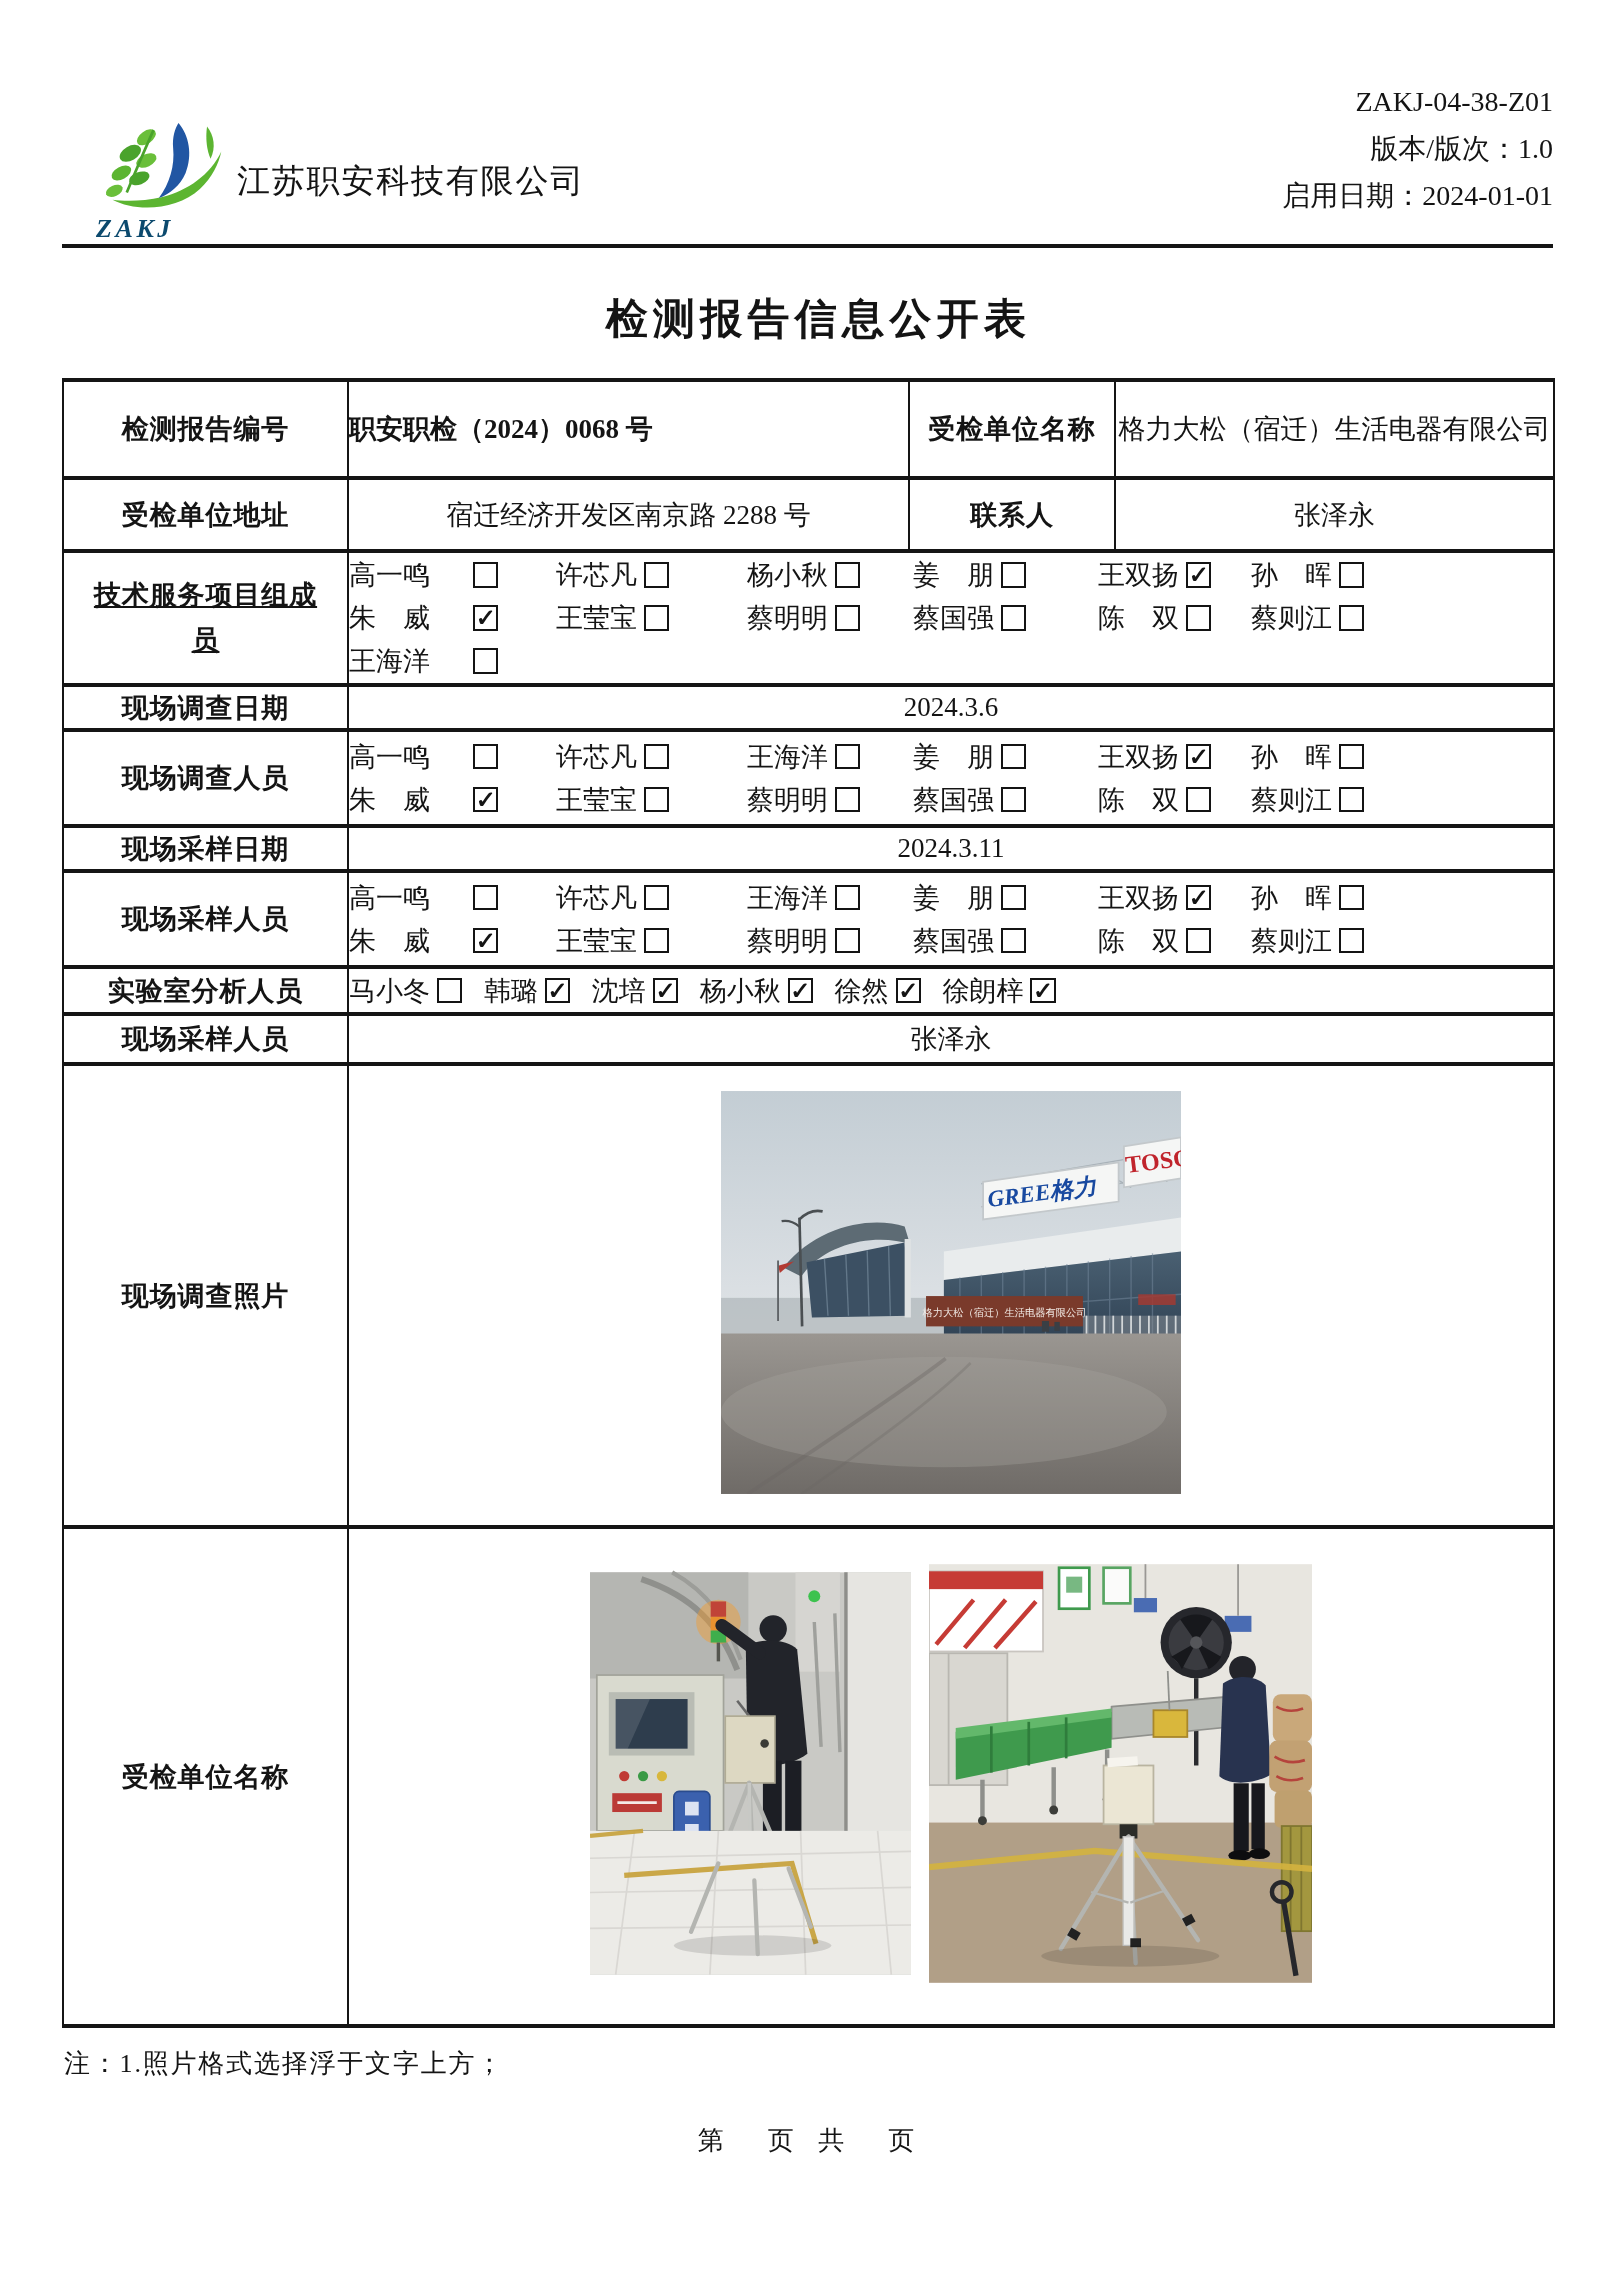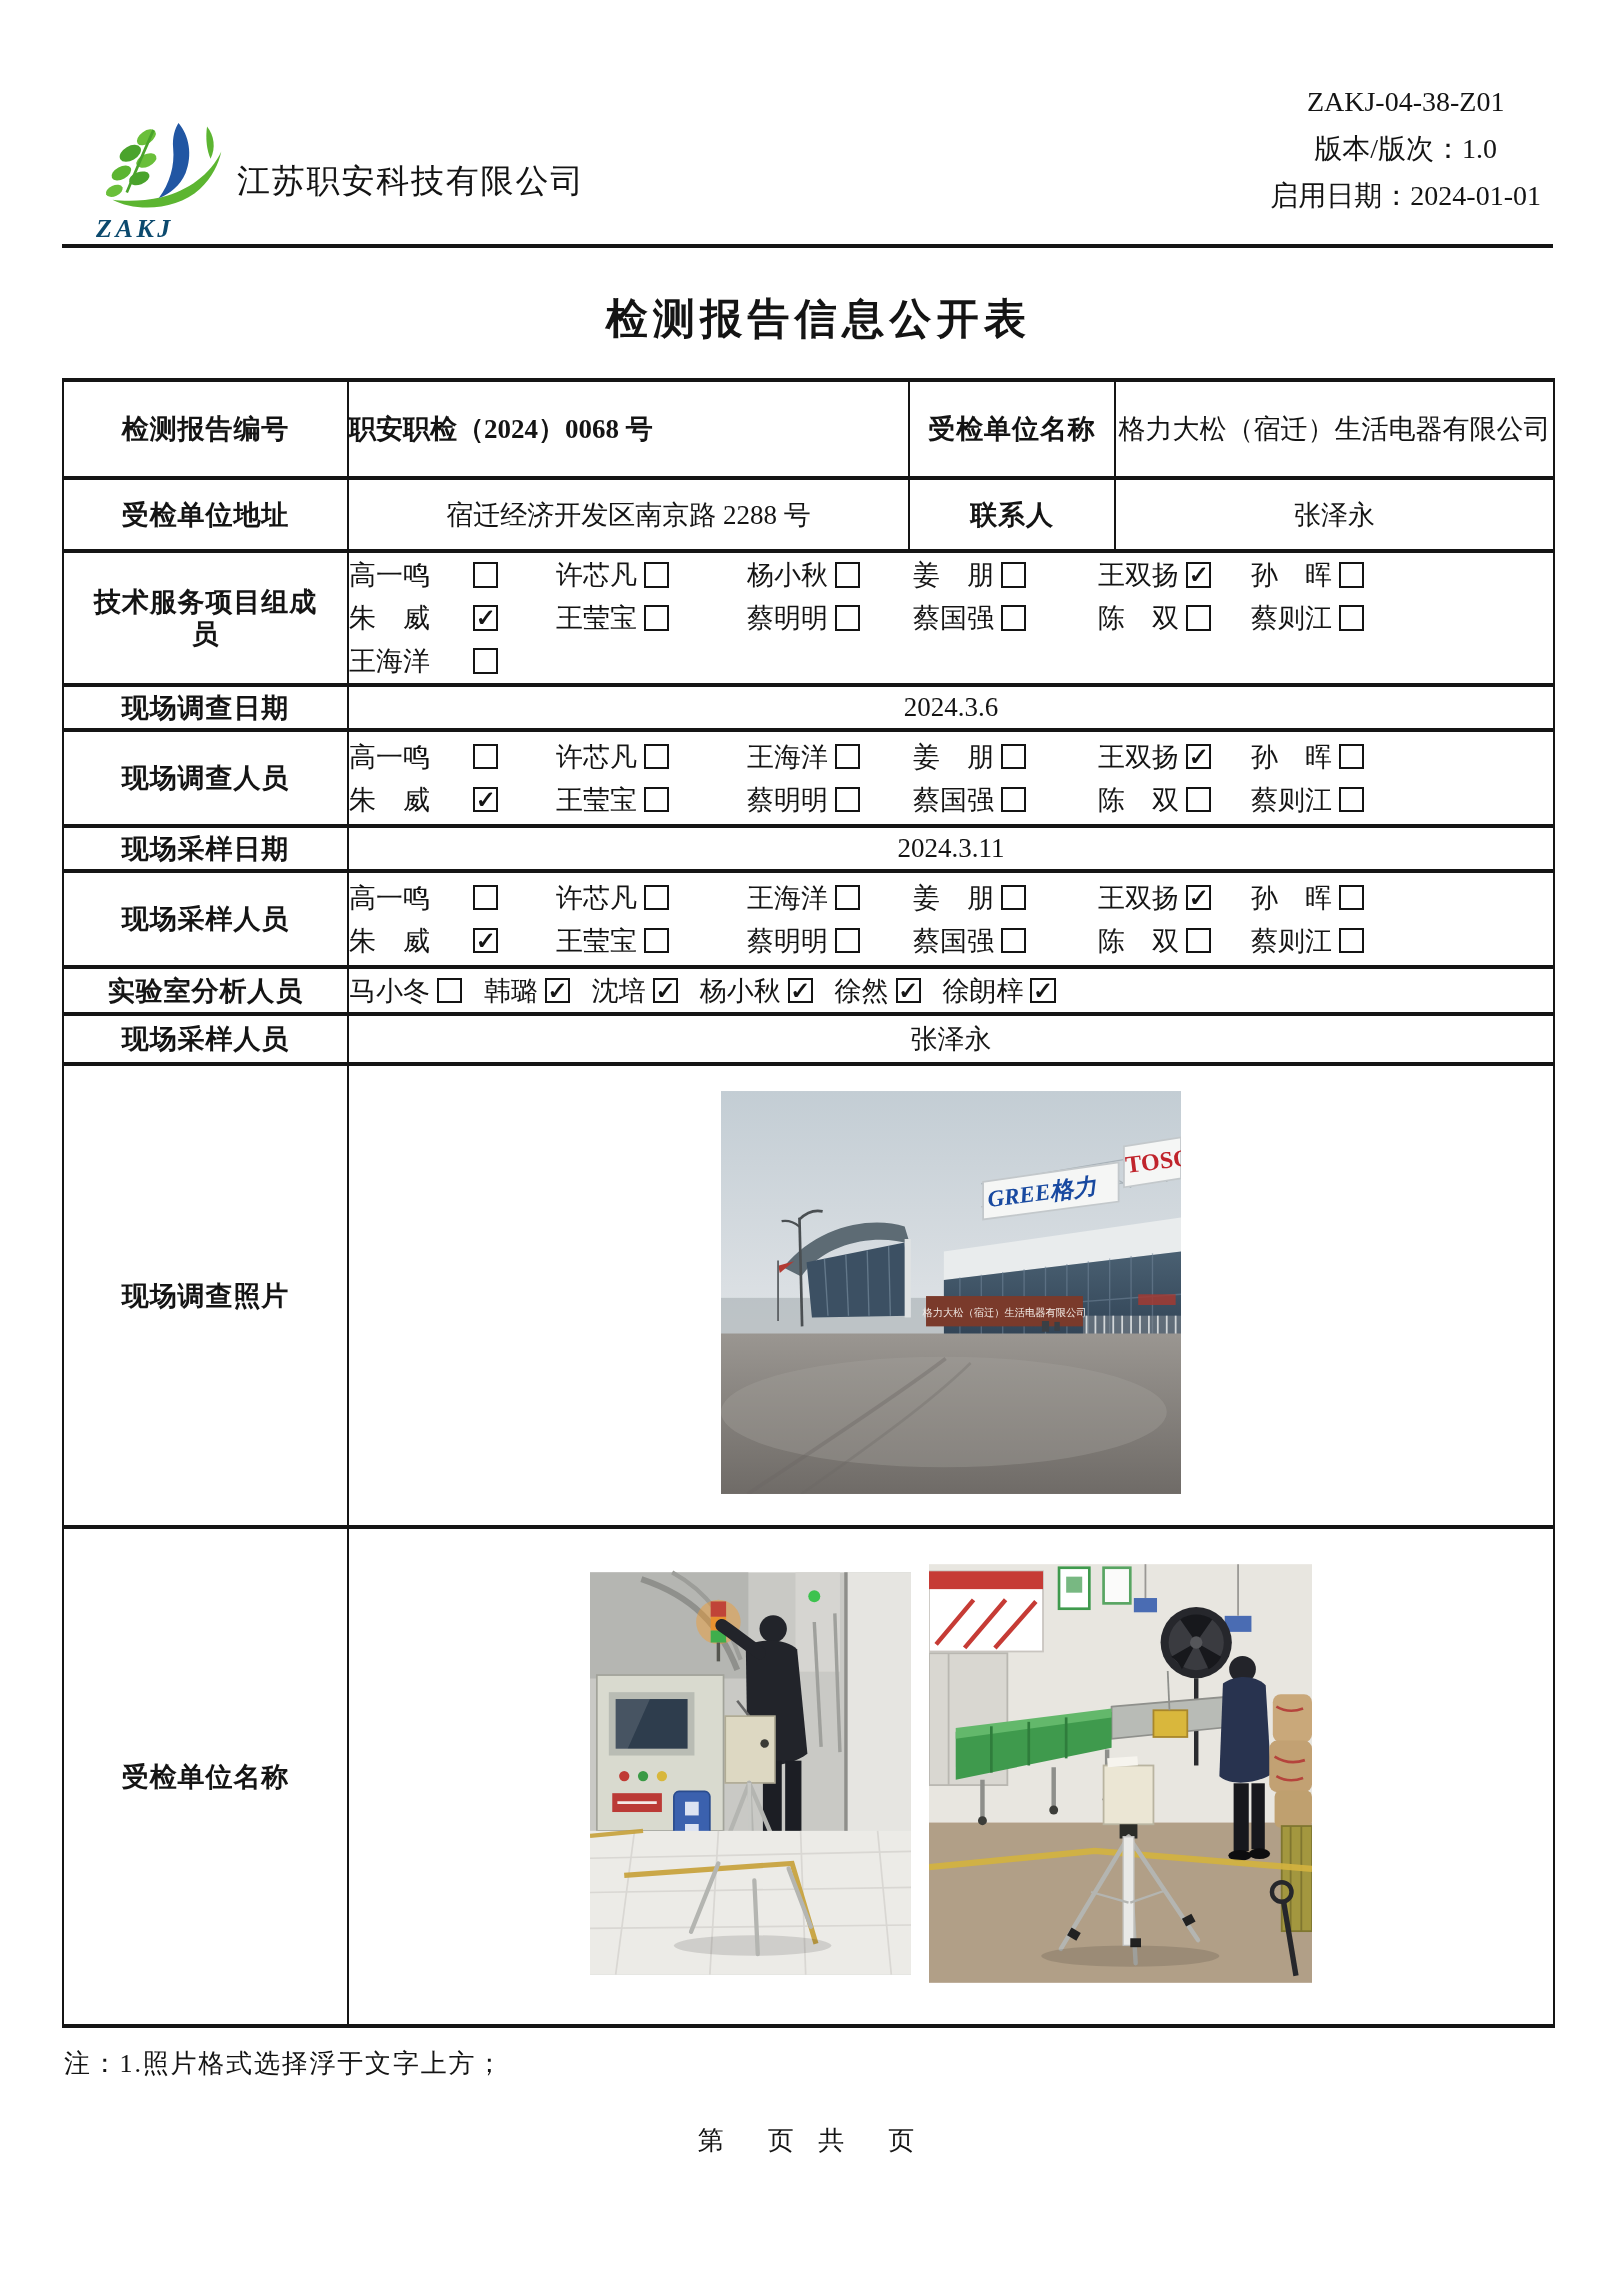--- a/index.html
+++ b/index.html
@@ -8,21 +8,21 @@
     font-family:"Liberation Serif","DejaVu Serif",serif;color:#141414;
     overflow:hidden;margin:0 auto;
   }
   
   .logo-icon{position:absolute;left:100px;top:114px;width:132px;height:109px;}
   .logo-text{
     position:absolute;left:96px;top:214px;font-size:26px;font-weight:bold;font-style:italic;
     color:#0c4a6e;letter-spacing:3.6px;
   }
   .company-name{position:absolute;left:237px;top:159px;font-size:33px;letter-spacing:1.8px;}
-  .doc-meta{position:absolute;right:80px;top:78px;text-align:center;font-size:28px;line-height:47px;}
+  .doc-meta{position:absolute;right:68px;top:78px;text-align:right;font-size:28px;line-height:47px;}
   .header-rule{position:absolute;left:62px;top:244px;width:1491px;height:3.6px;background:#151515;}
   
   .title{position:absolute;left:0;top:283px;width:100%;text-align:center;
     font-size:42px;font-weight:bold;letter-spacing:5.3px;margin:8px;}
   
   table.main{
     position:absolute;left:62px;top:378px;width:1491px;border-collapse:collapse;
     table-layout:fixed;font-size:27px;
   }
   table.main td{border:2.7px solid #151515;border-top-width:4.5px;border-bottom-width:4.5px;
@@ -92,21 +92,21 @@
       <td class="lbl">受检单位名称</td>
       <td class="unitname">格力大松（宿迁）生活电器有限公司</td>
     </tr>
     <tr style="height:73px">
       <td class="lbl">受检单位地址</td>
       <td class="val-center">宿迁经济开发区南京路 2288 号</td>
       <td class="lbl">联系人</td>
       <td class="val-center">张泽永</td>
     </tr>
     <tr style="height:134px">
-      <td class="lbl" style="line-height:32px;padding:0 16px;">技术服务项目组成员</td>
+      <td class="lbl" style="line-height:45px;padding:0 16px;text-decoration:underline;">技术服务项目组成员</td>
       <td class="names-cell" colspan="3">
             <div class="name-line">
               <span class="name-item">
                 <span>高一鸣</span>
                 <span class="cb"></span>
               </span>
               <span class="name-item">
                 <span>许芯凡</span>
                 <span class="cb"></span>
               </span>

